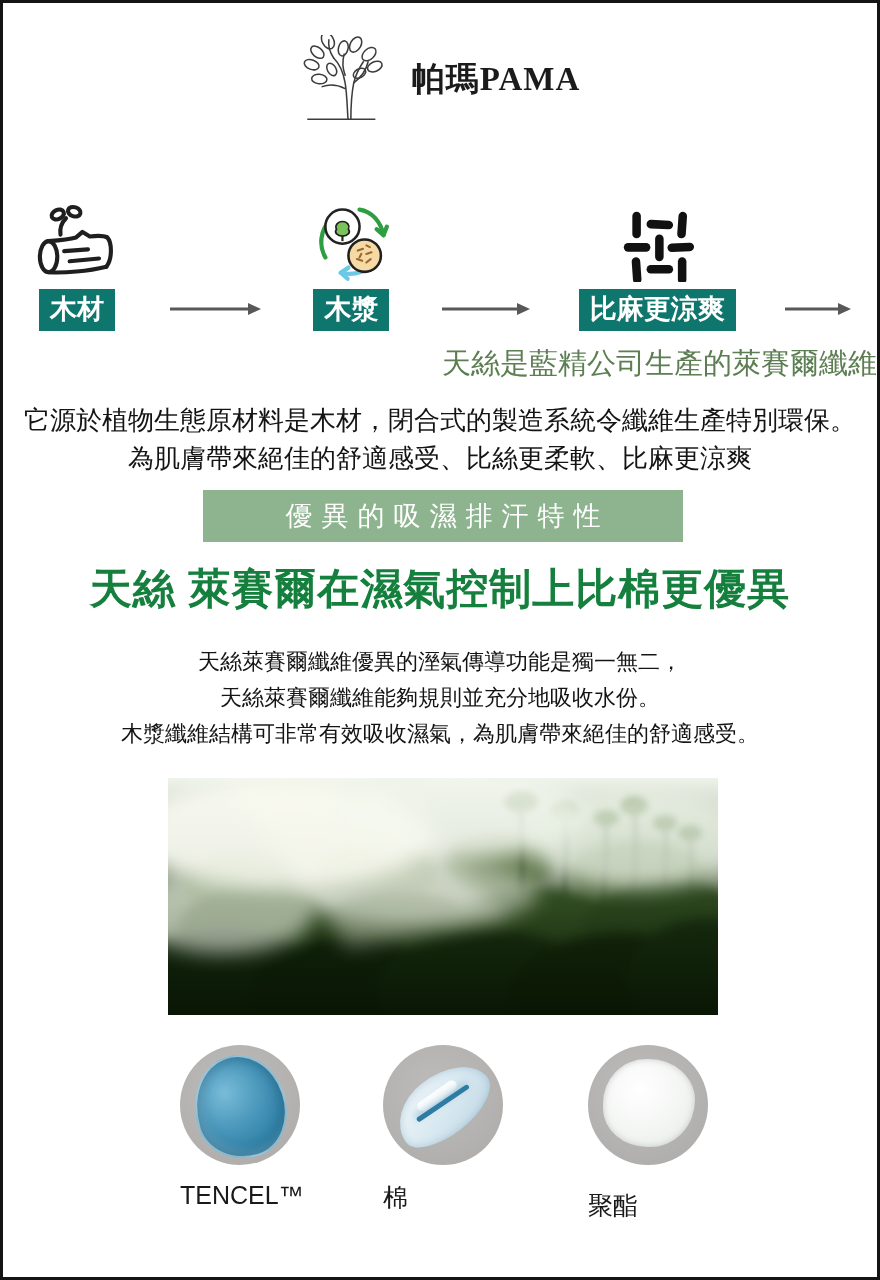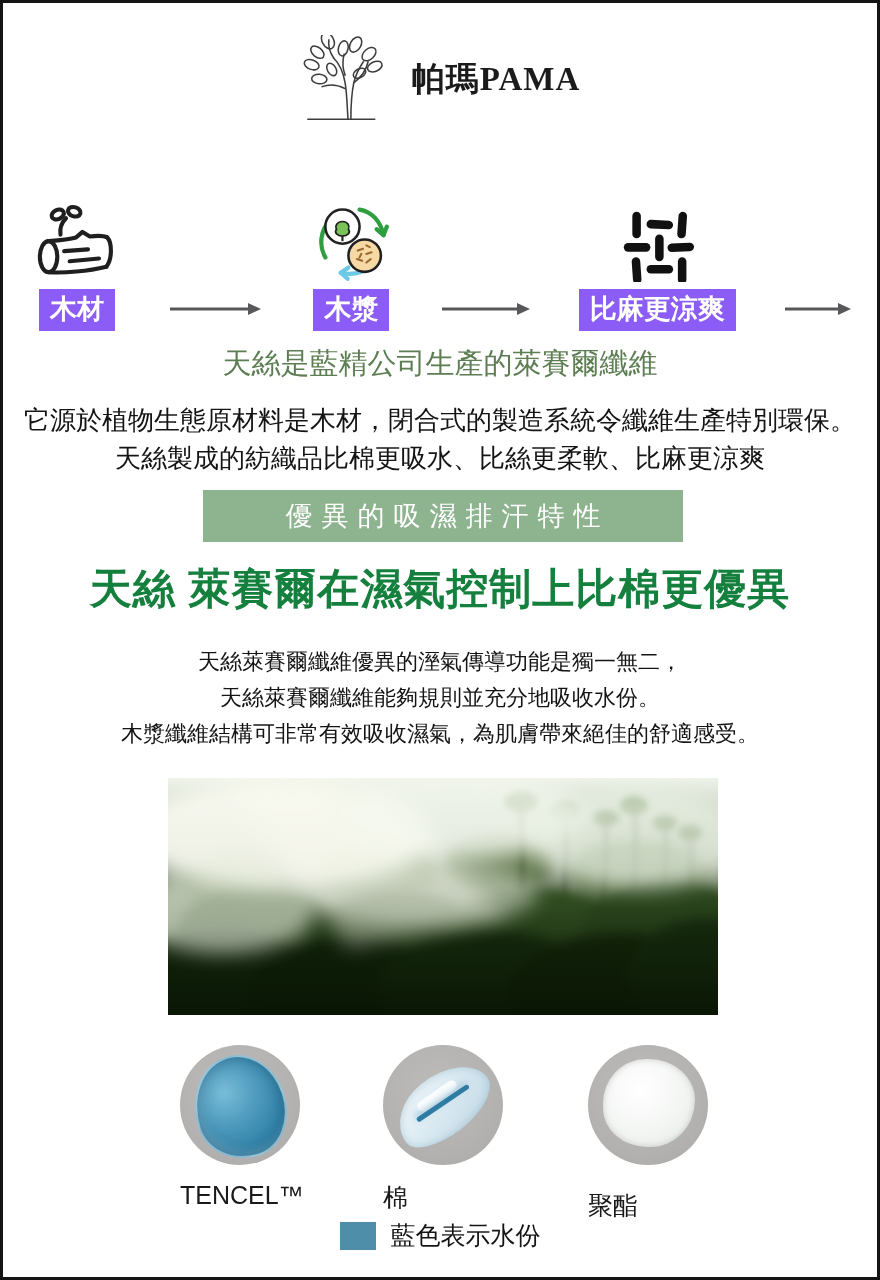--- a/index.html
+++ b/index.html
@@ -15,31 +15,31 @@
   
   .banner{position:absolute;left:200px;width:480px;height:52px;background:#8db48f;
     display:flex;align-items:center;justify-content:center;color:#ffffff;
     font-size:27px;letter-spacing:9px;text-indent:9px;}
   .banner.one{top:134px;} .banner.two{top:487px;}
   
   .flow{position:absolute;top:210px;left:30px;width:820px;height:118px;
     display:flex;align-items:flex-end;justify-content:space-between;}
   .flow-step{display:flex;flex-direction:column;align-items:center;gap:7px;}
   .flow-icon{height:80px;display:flex;align-items:flex-end;justify-content:center;}
-  .flow-label{background:#8b5cf6;color:#fff;font-weight:700;font-size:27px;line-height:1;
+  .flow-label{background:#0f766e;color:#fff;font-weight:700;font-size:27px;line-height:1;
     padding:7px 11px 8px;white-space:nowrap;}
   .flow-arrow{margin-bottom:14px;flex:0 0 auto;}
   
   .tencel-logo{display:flex;flex-direction:column;align-items:center;margin-bottom:6px;}
   .tencel-top{display:flex;align-items:center;gap:3px;}
   .tencel-name{font-weight:700;font-size:22px;color:#223038;letter-spacing:.5px;}
   .tencel-tm{font-size:9px;color:#223038;vertical-align:top;position:relative;top:-7px;}
   .tencel-tagline{font-size:9.5px;color:#223038;margin-top:1px;letter-spacing:.4px;}
   
-  .subtitle{position:absolute;top:341px;left:0;width:100%;text-align:center;
+  .subtitle{position:absolute;top:341px;left:0;width:100%;text-align:right;
     color:#5d7e52;font-size:29px;}
   .para1{position:absolute;top:398px;left:0;width:100%;text-align:center;
     font-size:26px;line-height:38px;color:#141414;}
   .headline-brown{position:absolute;top:558px;left:0;width:100%;text-align:center;
     color:#15803d;font-size:42px;font-weight:700;letter-spacing:1px;}
   .para2{position:absolute;top:641px;left:0;width:100%;text-align:center;
     font-size:22px;line-height:36px;color:#141414;}
   
   .forest{position:absolute;top:775px;left:165px;width:550px;height:237px;overflow:hidden;}
   
@@ -172,21 +172,21 @@
       <line x1="2" y1="8" x2="55" y2="8" stroke="#58585a" stroke-width="3"></line>
       <path d="M55 2 L68 8 L55 14 Z" fill="#58585a"></path>
     </svg>
 
   </div>
 
   <div class="subtitle">天絲是藍精公司生產的萊賽爾纖維</div>
 
   <div class="para1">
     <div>它源於植物生態原材料是木材，閉合式的製造系統令纖維生產特別環保。</div>
-    <div>天絲製成的紡織品比棉更吸水、比絲更柔軟、比麻更涼爽</div>
+    <div>為肌膚帶來絕佳的舒適感受、比絲更柔軟、比麻更涼爽</div>
   </div>
 
   <div class="banner two">
     <span>優異的吸濕排汗特性</span>
   </div>
 
   <div class="headline-brown">天絲 萊賽爾在濕氣控制上比棉更優異</div>
 
   <div class="para2">
     <div>天絲萊賽爾纖維優異的溼氣傳導功能是獨一無二，</div>
@@ -285,18 +285,14 @@
     <div class="sample-label">棉</div>
   </div>
 
   <div class="sample s2">
     <div class="sample-circle">
       <div class="blob-poly"></div>
     </div>
     <div class="sample-label">聚酯</div>
   </div>
 
-  <div class="legend">
-    <div class="legend-swatch"></div>
-    <div class="legend-text">藍色表示水份</div>
-  </div>
 
 </div>
 
 </body></html>

